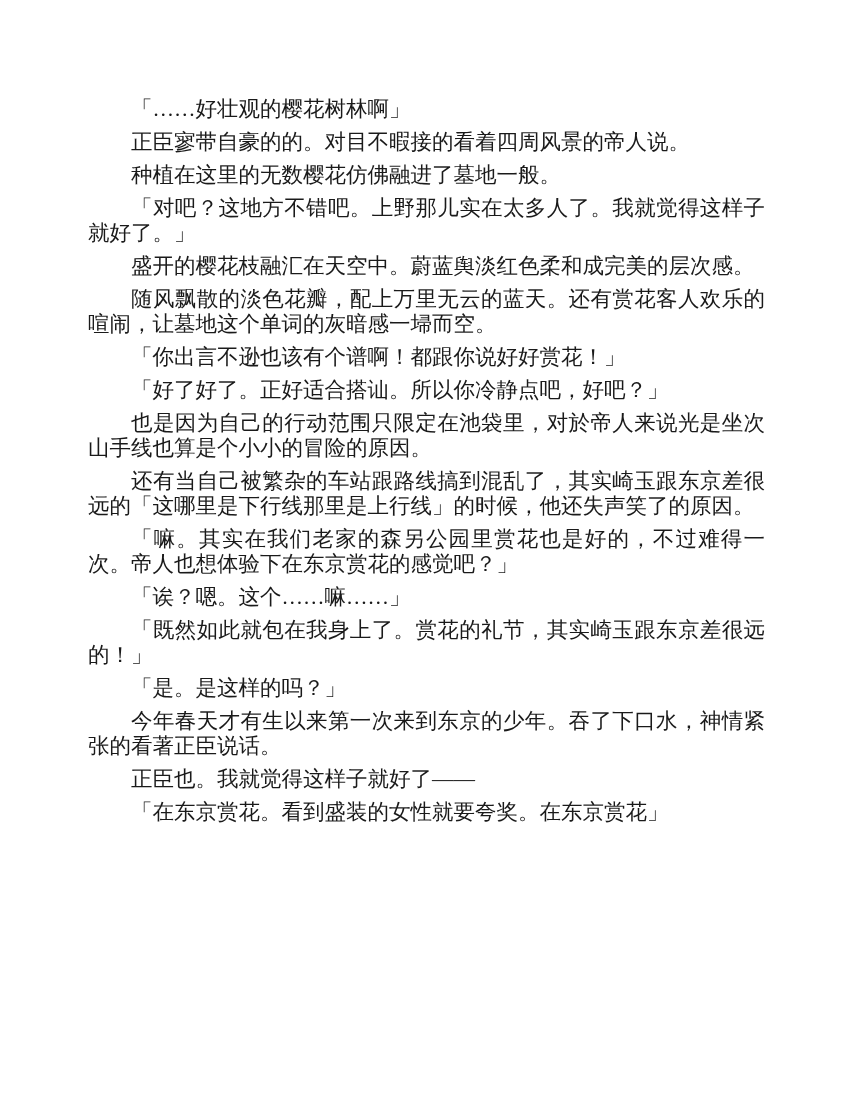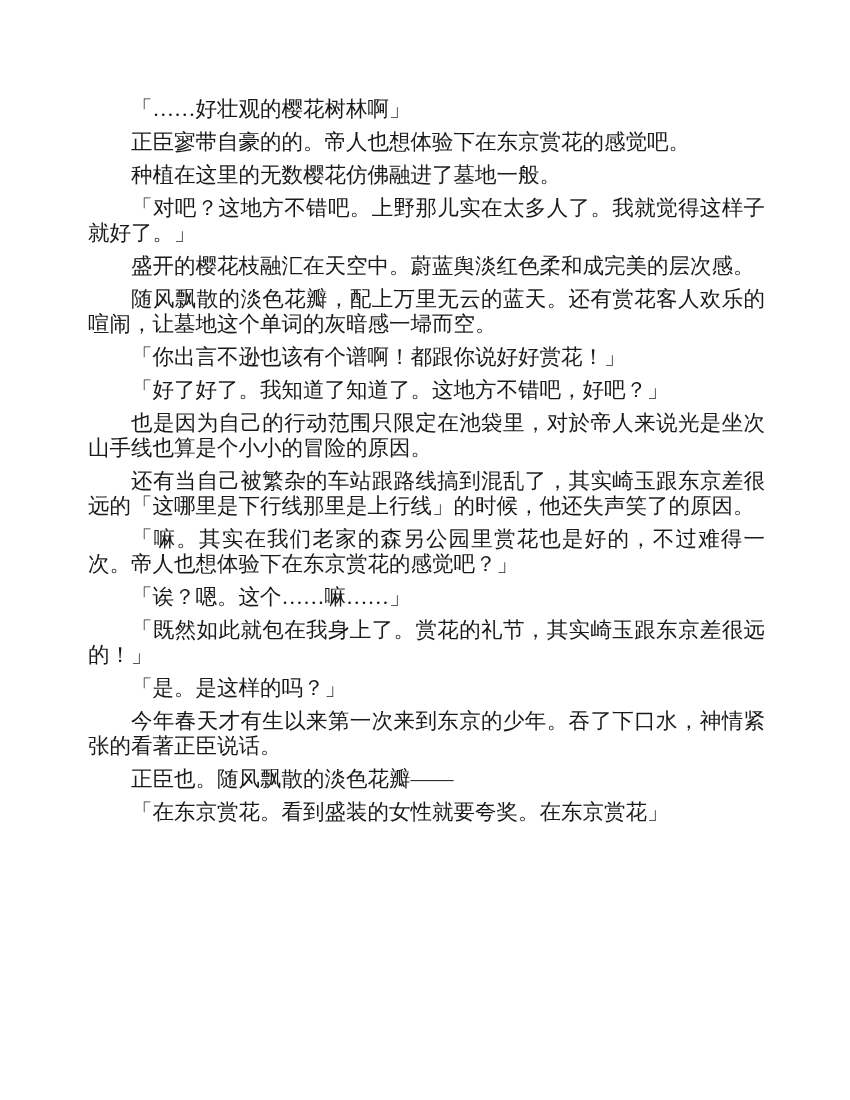--- a/index.html
+++ b/index.html
@@ -32,29 +32,29 @@
     }
     .novel-page p:first-child {
       margin-top: 0;
     }
   </style>
 </head>
 <body>
 
 <div class="novel-page">
   <p>「……好壮观的樱花树林啊」</p>
-  <p>正臣寥带自豪的的。帝人也想体验下在东京赏花的感觉吧。</p>
+  <p>正臣寥带自豪的的。对目不暇接的看着四周风景的帝人说。</p>
   <p>种植在这里的无数樱花仿佛融进了墓地一般。</p>
   <p>「对吧？这地方不错吧。上野那儿实在太多人了。我就觉得这样子就好了。」</p>
   <p>盛开的樱花枝融汇在天空中。蔚蓝舆淡红色柔和成完美的层次感。</p>
   <p>随风飘散的淡色花瓣，配上万里无云的蓝天。还有赏花客人欢乐的喧闹，让墓地这个单词的灰暗感一埽而空。</p>
   <p>「你出言不逊也该有个谱啊！都跟你说好好赏花！」</p>
-  <p>「好了好了。我知道了知道了。这地方不错吧，好吧？」</p>
+  <p>「好了好了。正好适合搭讪。所以你冷静点吧，好吧？」</p>
   <p>也是因为自己的行动范围只限定在池袋里，对於帝人来说光是坐次山手线也算是个小小的冒险的原因。</p>
   <p>还有当自己被繁杂的车站跟路线搞到混乱了，其实崎玉跟东京差很远的「这哪里是下行线那里是上行线」的时候，他还失声笑了的原因。</p>
   <p>「嘛。其实在我们老家的森另公园里赏花也是好的，不过难得一次。帝人也想体验下在东京赏花的感觉吧？」</p>
   <p>「诶？嗯。这个……嘛……」</p>
   <p>「既然如此就包在我身上了。赏花的礼节，其实崎玉跟东京差很远的！」</p>
   <p>「是。是这样的吗？」</p>
   <p>今年春天才有生以来第一次来到东京的少年。吞了下口水，神情紧张的看著正臣说话。</p>
-  <p>正臣也。随风飘散的淡色花瓣——</p>
+  <p>正臣也。我就觉得这样子就好了——</p>
   <p>「在东京赏花。看到盛装的女性就要夸奖。在东京赏花」</p>
 </div>
 
 </body></html>

